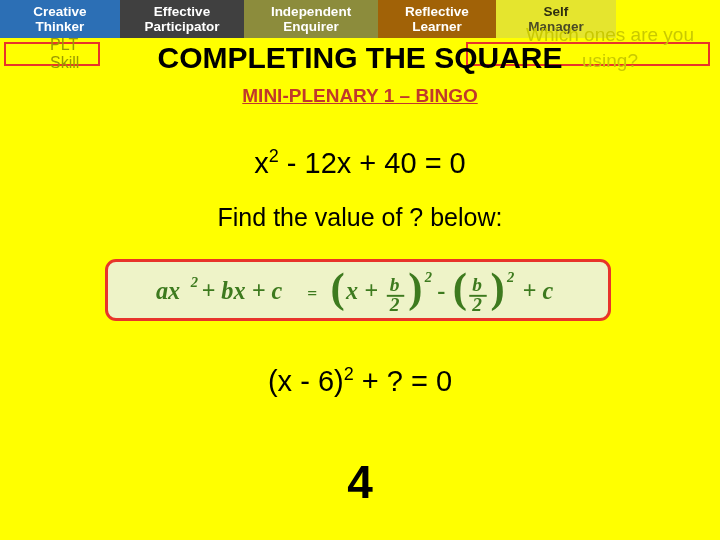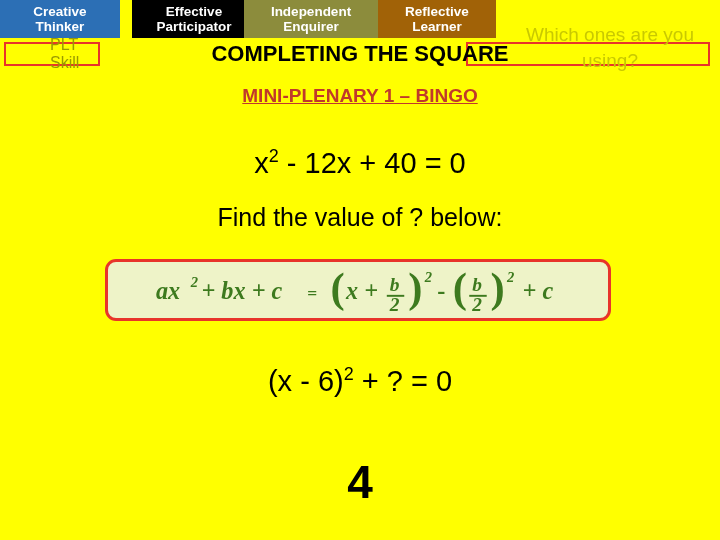--- a/index.html
+++ b/index.html
@@ -34,21 +34,21 @@
     color: #FFFFFF;
     font-weight: bold;
     font-size: 13.5px;
     line-height: 15px;
     text-align: center;
     letter-spacing: 0px;
   }
   .plt-cell .l1, .plt-cell .l2 { display: block; }
 
   .plt-0 { left: 0px;   width: 120px; background: #2C6FB5; }
-  .plt-1 { left: 132px; width: 124px; background: #000000; }
+  .plt-1 { left: 120px; width: 124px; background: #404040; }
   .plt-2 { left: 244px; width: 134px; background: #8C8C3C; }
   .plt-3 { left: 378px; width: 118px; background: #a16207; }
   .plt-4 { left: 496px; width: 120px; background: #E5E52E; color:#000; }
   .plt-5 { left: 616px; width: 104px; background: #F2F23A; color:#000; }
 
   .plt-4 .l1, .plt-4 .l2,
   .plt-5 .l1, .plt-5 .l2 { color: #3a3a00; }
 
   
   .plt-4 .l1, .plt-5 .l1 { color: #2f2f10; }
@@ -94,21 +94,21 @@
     font-weight: normal;
     pointer-events: none;
   }
 
   #main-title {
     position: absolute;
     left: 0;
     top: 41px;
     width: 720px;
     text-align: center;
-    font-size: 22px;
+    font-size: 30px;
     font-weight: bold;
     color: #000000;
   }
 
   #sub-title {
     position: absolute;
     left: 0;
     top: 85px;
     width: 720px;
     text-align: center;
@@ -179,20 +179,24 @@
     <span class="l2">Participator</span>
   </div>
   <div class="plt-cell plt-2">
     <span class="l1">Independent</span>
     <span class="l2">Enquirer</span>
   </div>
   <div class="plt-cell plt-3">
     <span class="l1">Reflective</span>
     <span class="l2">Learner</span>
   </div>
+  <div class="plt-cell plt-4">
+    <span class="l1">Self</span>
+    <span class="l2">Manager</span>
+  </div>
 </div>
 
 <div id="plt-skill-box">
   <span>PLT Skill</span>
 </div>
 
 <div id="right-box"></div>
 
 <div id="which-ones">Which ones are you using?</div>
 

